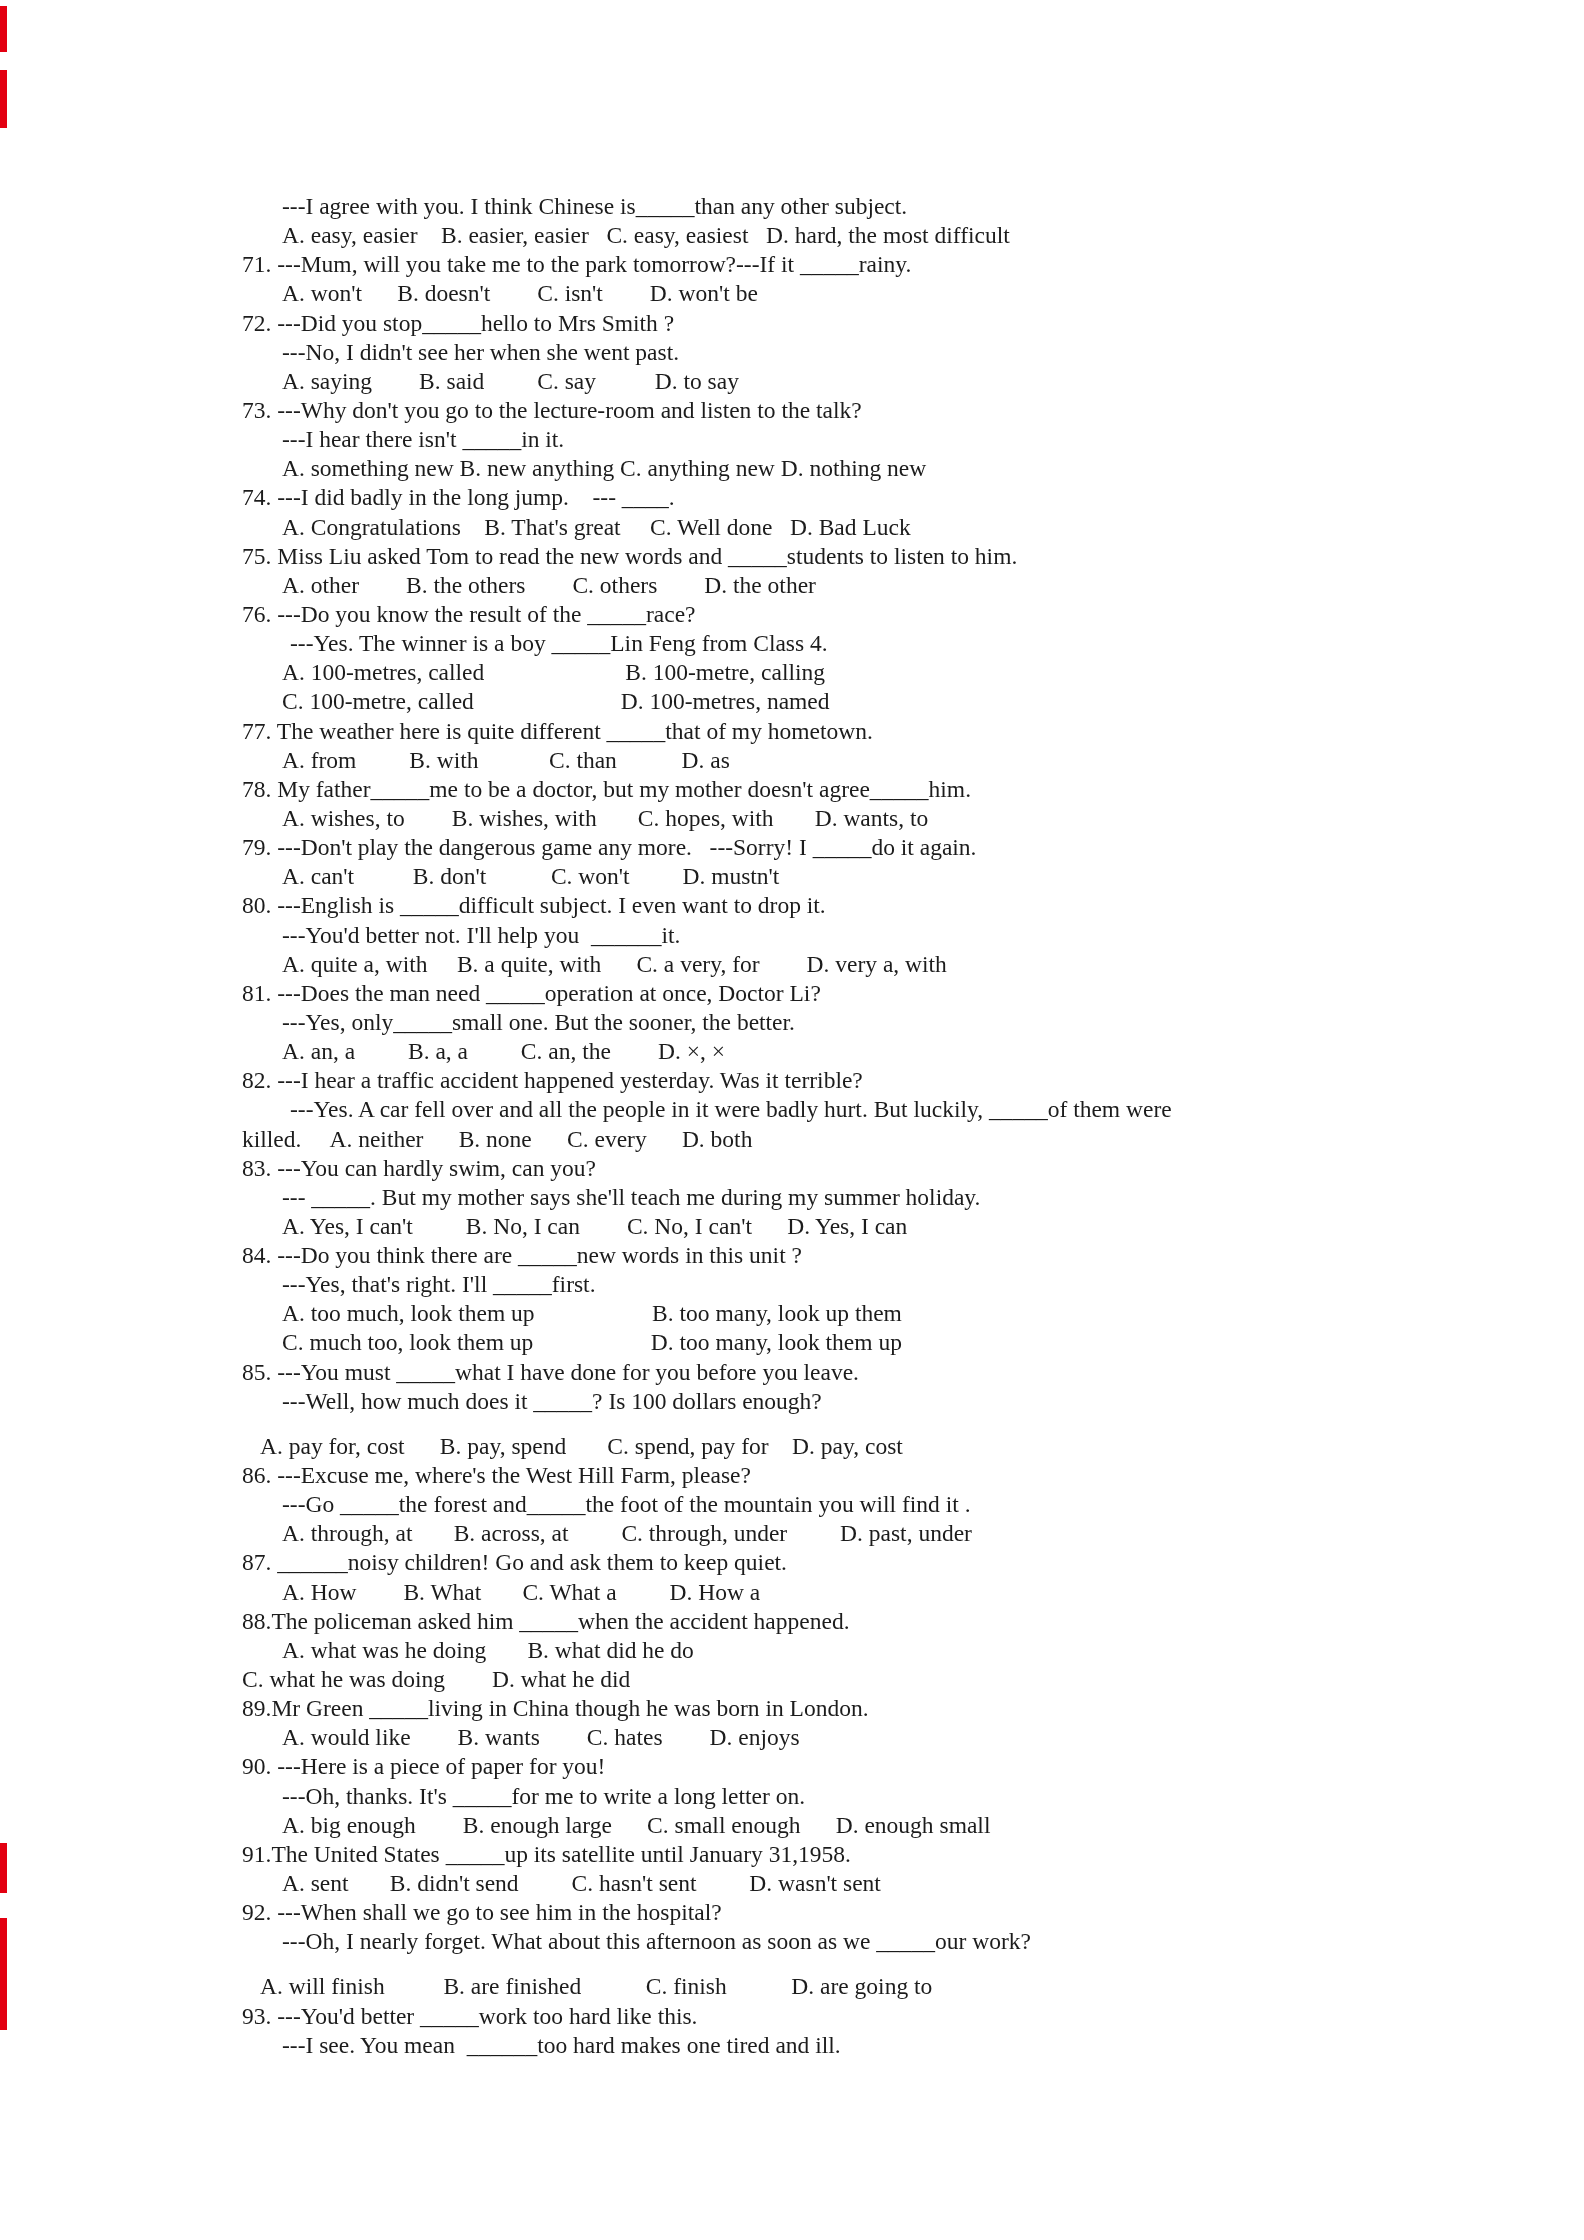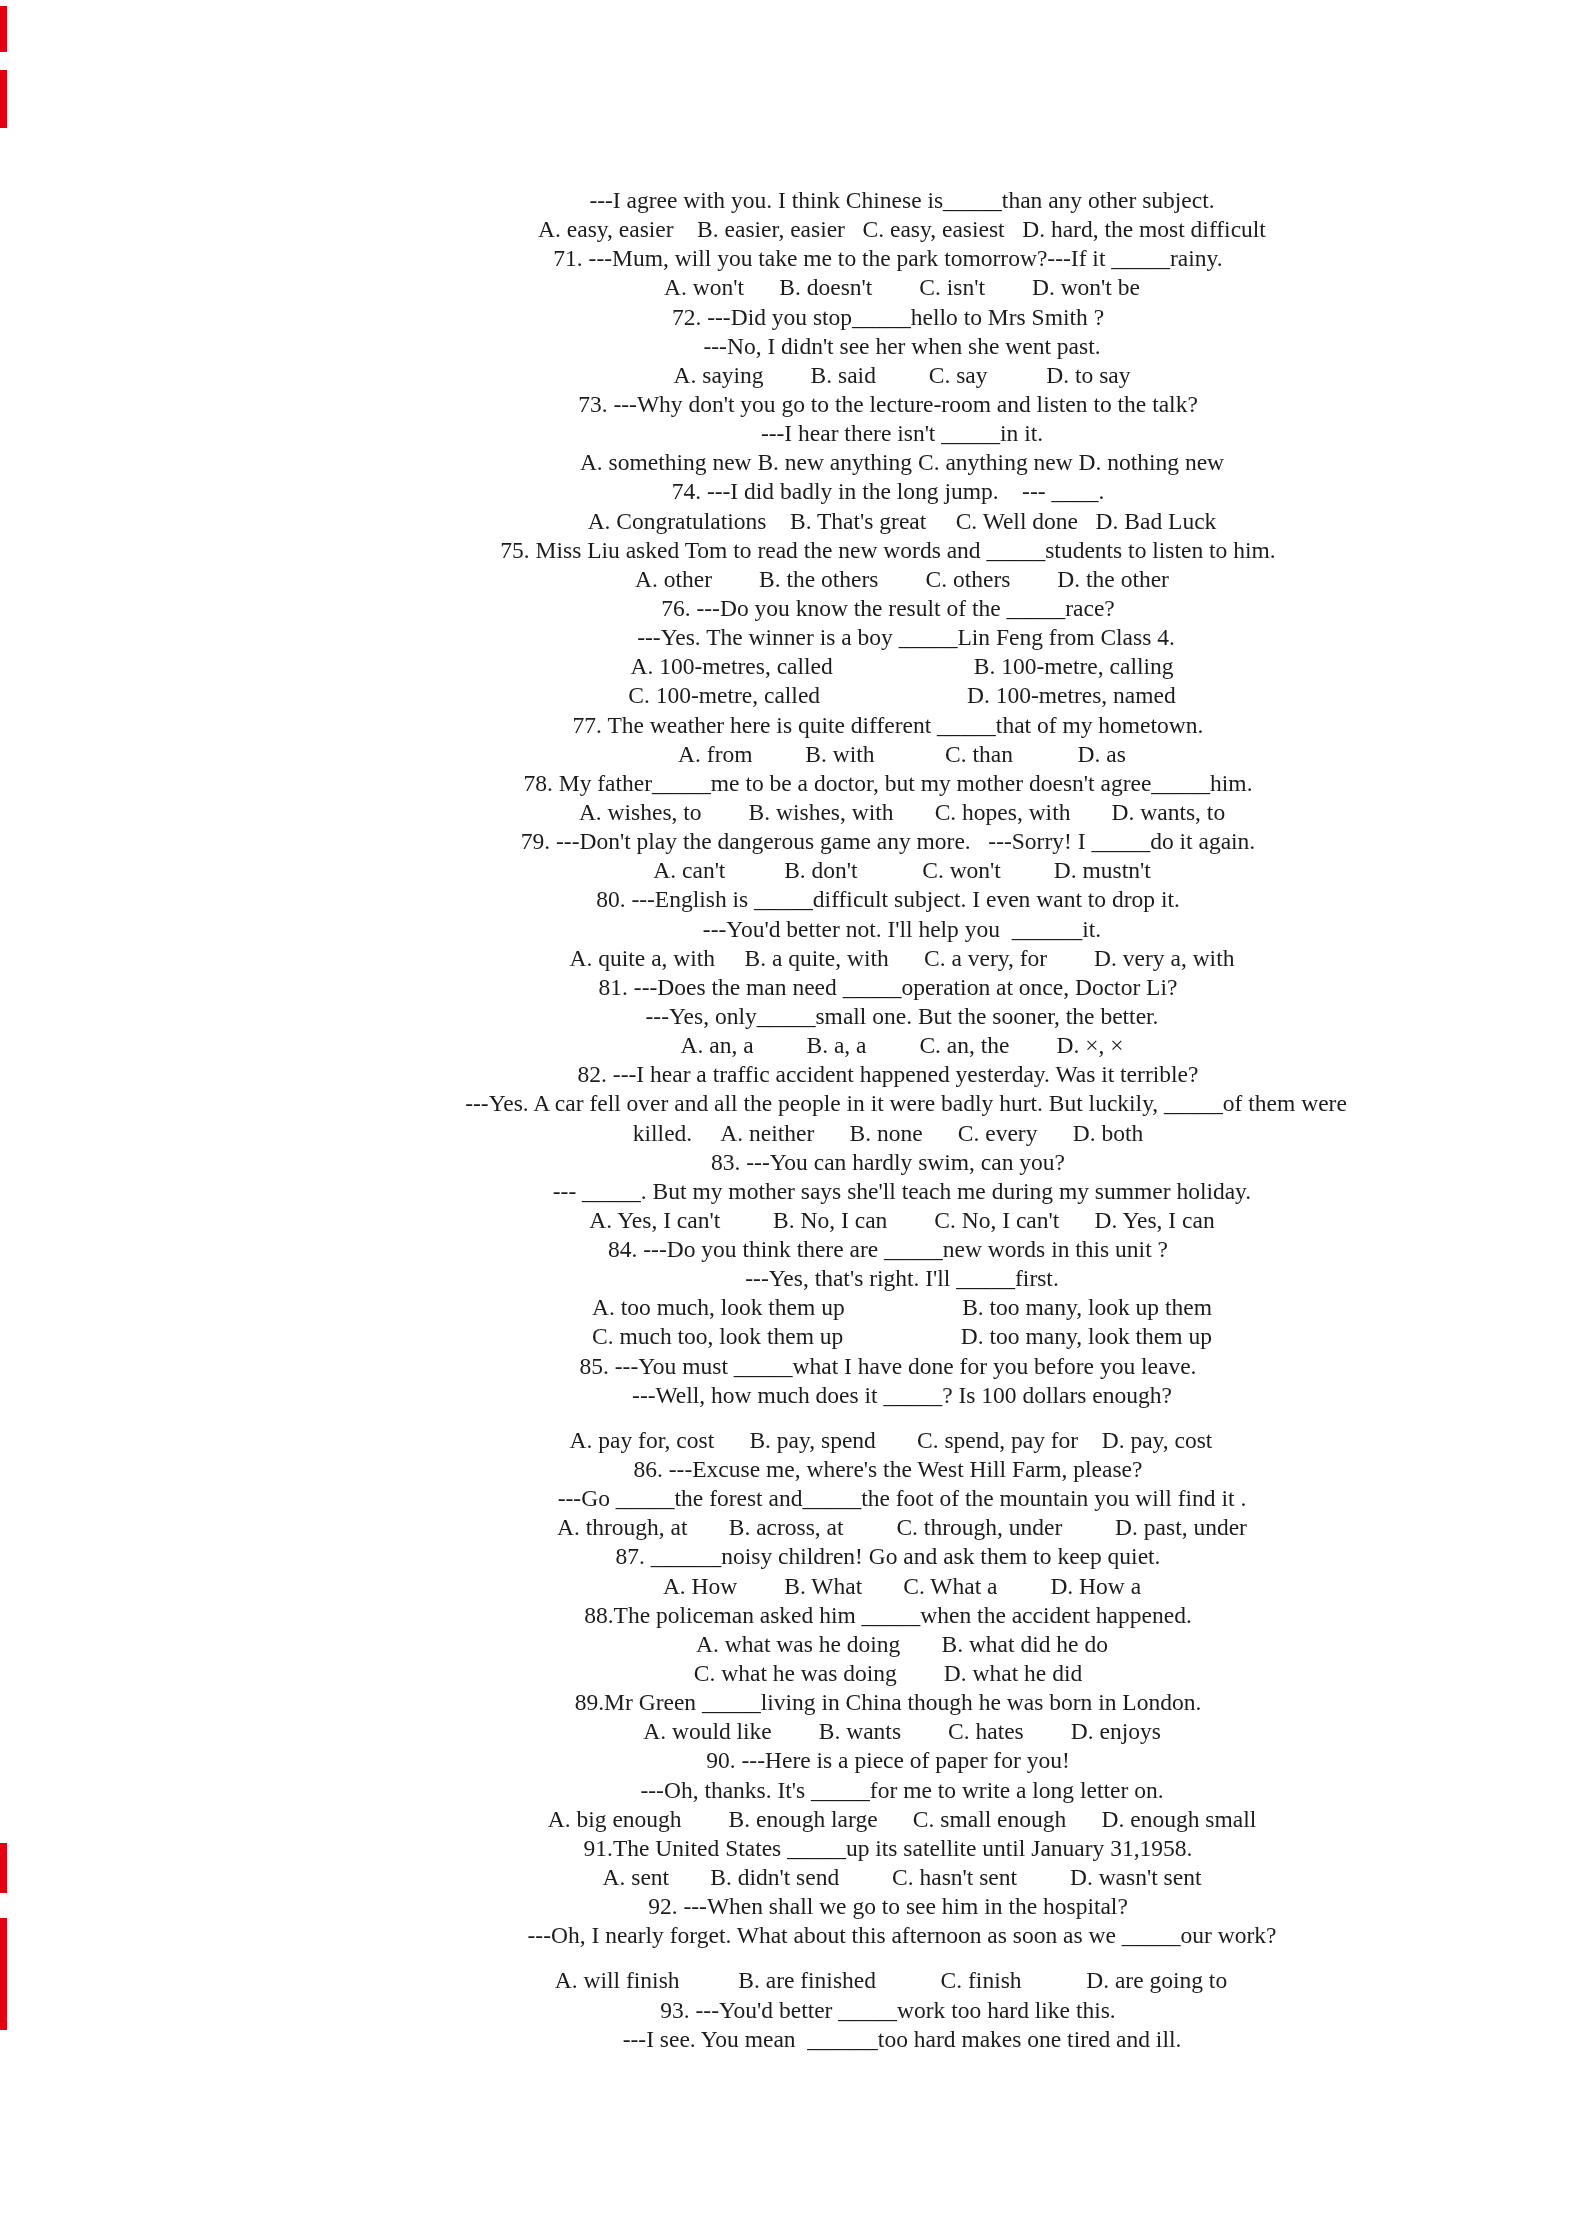--- a/index.html
+++ b/index.html
@@ -9,30 +9,29 @@
     position: relative;
     overflow: hidden;
     font-family: "Liberation Serif", serif;
   }
   .page {
     position: absolute; inset: 0;
     background: #ffffff;
   }
   .doc {
     position: absolute;
-    left: 242px; top: 186px;
+    left: 242px; top: 192px;
     width: 1280px;
     color: #1c1c1c;
     font-size: 23.5px;
     line-height: 29.15px;
     white-space: pre;
-    text-align: center;
   }
   .line { height: 29.15px; }
-  .line.margin    { padding-left: 0; margin-left: 12px; }
+  .line.margin    { padding-left: 0; }
   .line.indent    { padding-left: 40px; }
   .line.indent-lg { padding-left: 48px; }
   .line.indent-sm { padding-left: 18px; margin-top: 16px; }
   .edge-marks { position: absolute; left: 0; top: 0; width: 10px; height: 100%; }
   .mark { position: absolute; left: 0; width: 7px; }
 </style>
 </head>
 <body style="background: rgb(255, 255, 255);">
 
 <div class="page">

